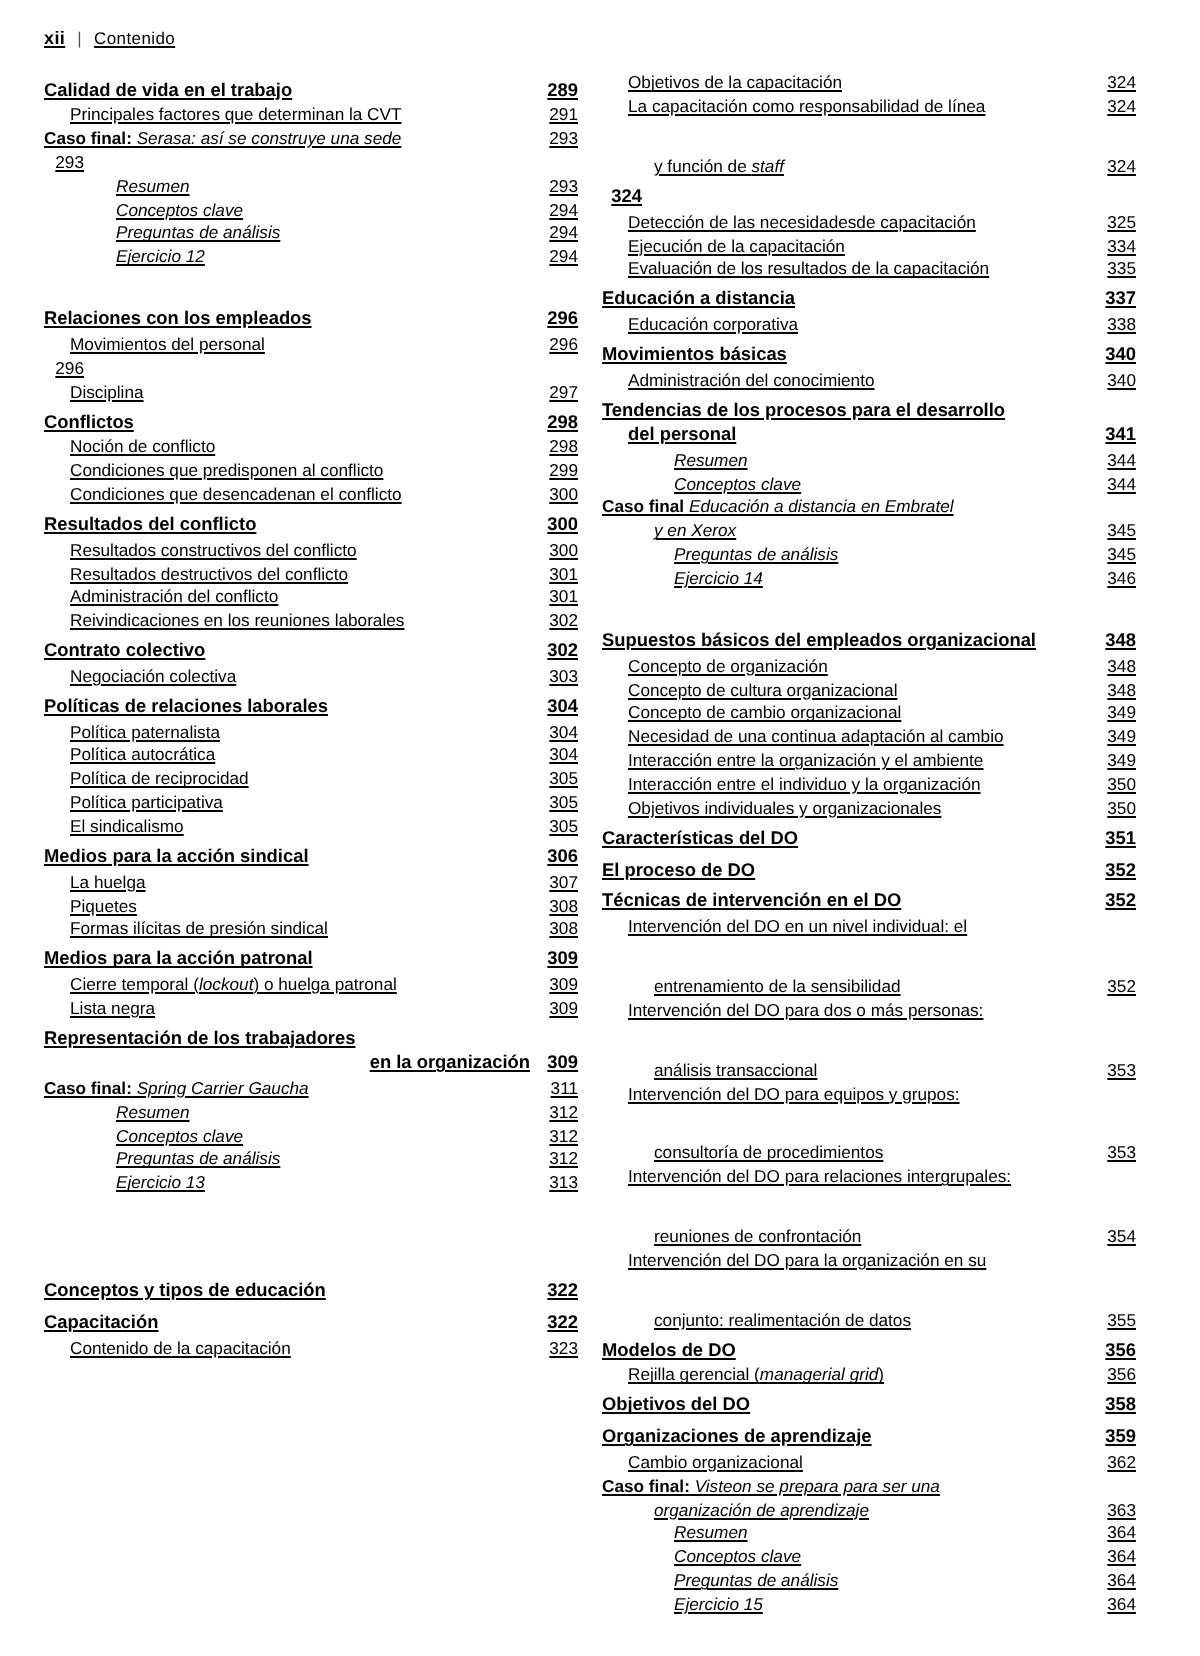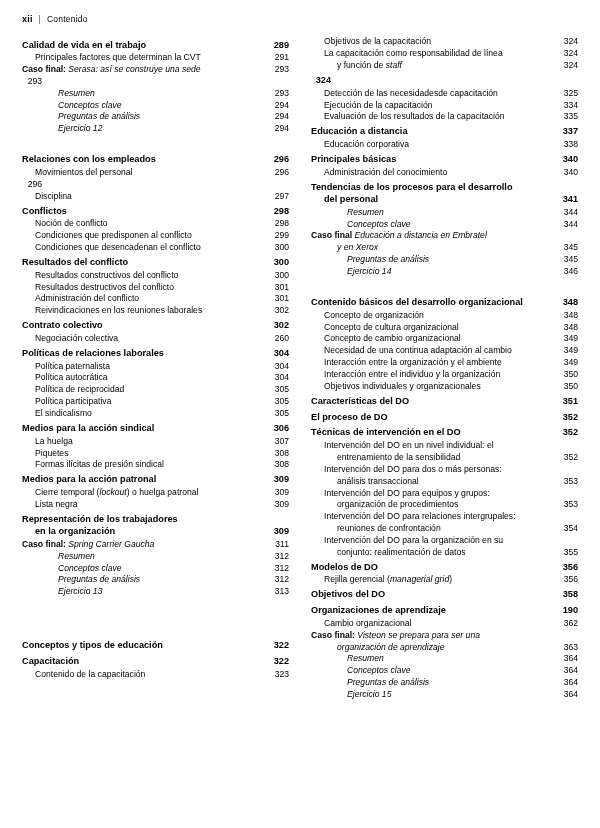--- a/index.html
+++ b/index.html
@@ -14,39 +14,40 @@
     color: #000000;
     position: relative;
     overflow: hidden;
   }
   .page {
     width: 600px;
     height: 728px;
     box-sizing: border-box;
     padding: 14px 22px 10px 22px;
     position: relative;
+    text-decoration: underline;
   }
   .running-head {
     font-size: 8.5px;
     color: #000;
     margin-bottom: 12px;
     letter-spacing: 0.2px;
   }
   .running-head .folio {
     font-weight: bold;
     font-size: 9px;
   }
   .running-head .sep {
     display: inline-block;
     padding: 0 6px;
     color: #555;
   }
   .columns {
     display: flex;
-    gap: 22px;
+    gap: 12px;
   }
   .col {
     width: 267px;
     flex: 0 0 267px;
   }
   
   .row {
     display: flex;
     align-items: baseline;
     font-size: 8.6px;
@@ -63,21 +64,21 @@
     text-align: right;
     min-width: 20px;
     font-size: 8.6px;
   }
   
   .lvl-head .txt { font-weight: bold; font-size: 9.2px; }
   .lvl-head .pg { font-weight: bold; font-size: 9.2px; }
   .lvl-head { padding-top: 3.5px; }
 
   .lvl-sub .txt { padding-left: 13px; }
-  .lvl-sub2 .txt { padding-left: 26px; }
+  .lvl-sub2 .txt { padding-left: 26px; margin-top: 18px; }
 
   .lvl-ital .txt { font-style: italic; margin-left: 36px; }
 
   .lvl-case .txt { }
   .lvl-case .bold { font-weight: bold; margin-top: 12px; }
   .lvl-case .ital { font-style: italic; }
 
   
   .chapter {
     display: flex;
@@ -227,21 +228,21 @@
         <div class="row lvl-sub">
           <span class="txt">Reivindicaciones en los reuniones laborales</span>
           <span class="pg">302</span>
         </div>
         <div class="row lvl-head">
           <span class="txt">Contrato colectivo</span>
           <span class="pg">302</span>
         </div>
         <div class="row lvl-sub">
           <span class="txt">Negociación colectiva</span>
-          <span class="pg">260</span>
+          <span class="pg">303</span>
         </div>
         <div class="row lvl-head">
           <span class="txt">Políticas de relaciones laborales</span>
           <span class="pg">304</span>
         </div>
         <div class="row lvl-sub">
           <span class="txt">Política paternalista</span>
           <span class="pg">304</span>
         </div>
         <div class="row lvl-sub">
@@ -286,21 +287,21 @@
         </div>
         <div class="row lvl-sub">
           <span class="txt">Lista negra</span>
           <span class="pg">309</span>
         </div>
         <div class="row lvl-head">
           <span class="txt">Representación de los trabajadores</span>
           <span class="pg"></span>
         </div>
         <div class="row lvl-head" style="padding-top: 0px;">
-          <span class="txt" style="padding-left: 13px;">en la organización</span>
+          <span class="txt" style="padding-left: 13px; text-align: right;">en la organización</span>
           <span class="pg">309</span>
         </div>
         <div class="row lvl-case">
           <span class="txt"><span class="bold">Caso final:</span><span class="ital"> Spring Carrier Gaucha</span></span>
           <span class="pg">311</span>
         </div>
         <div class="row lvl-ital">
           <span class="txt">Resumen</span>
           <span class="pg">312</span>
         </div>
@@ -380,21 +381,21 @@
         </div>
         <div class="row lvl-head">
           <span class="txt">Educación a distancia</span>
           <span class="pg">337</span>
         </div>
         <div class="row lvl-sub">
           <span class="txt">Educación corporativa</span>
           <span class="pg">338</span>
         </div>
         <div class="row lvl-head">
-          <span class="txt">Principales básicas</span>
+          <span class="txt">Movimientos básicas</span>
           <span class="pg">340</span>
         </div>
         <div class="row lvl-sub">
           <span class="txt">Administración del conocimiento</span>
           <span class="pg">340</span>
         </div>
         <div class="row lvl-head">
           <span class="txt">Tendencias de los procesos para el desarrollo</span>
           <span class="pg"></span>
         </div>
@@ -425,21 +426,21 @@
         <div class="row lvl-ital">
           <span class="txt">Ejercicio 14</span>
           <span class="pg">346</span>
         </div>
         <div class="chapter">
           <span class="num"></span>
           <span class="title"></span>
           <span class="pg"></span>
         </div>
         <div class="row lvl-head">
-          <span class="txt">Contenido básicos del desarrollo organizacional</span>
+          <span class="txt">Supuestos básicos del empleados organizacional</span>
           <span class="pg">348</span>
         </div>
         <div class="row lvl-sub">
           <span class="txt">Concepto de organización</span>
           <span class="pg">348</span>
         </div>
         <div class="row lvl-sub">
           <span class="txt">Concepto de cultura organizacional</span>
           <span class="pg">348</span>
         </div>
@@ -489,21 +490,21 @@
         </div>
         <div class="row lvl-sub2">
           <span class="txt">análisis transaccional</span>
           <span class="pg">353</span>
         </div>
         <div class="row lvl-sub">
           <span class="txt">Intervención del DO para equipos y grupos:</span>
           <span class="pg"></span>
         </div>
         <div class="row lvl-sub2">
-          <span class="txt">organización de procedimientos</span>
+          <span class="txt">consultoría de procedimientos</span>
           <span class="pg">353</span>
         </div>
         <div class="row lvl-sub">
           <span class="txt">Intervención del DO para relaciones intergrupales:</span>
           <span class="pg"></span>
         </div>
         <div class="row lvl-sub2">
           <span class="txt">reuniones de confrontación</span>
           <span class="pg">354</span>
         </div>
@@ -522,21 +523,21 @@
         <div class="row lvl-sub">
           <span class="txt">Rejilla gerencial (<span class="italic">managerial grid</span>)</span>
           <span class="pg">356</span>
         </div>
         <div class="row lvl-head">
           <span class="txt">Objetivos del DO</span>
           <span class="pg">358</span>
         </div>
         <div class="row lvl-head">
           <span class="txt">Organizaciones de aprendizaje</span>
-          <span class="pg">190</span>
+          <span class="pg">359</span>
         </div>
         <div class="row lvl-sub">
           <span class="txt">Cambio organizacional</span>
           <span class="pg">362</span>
         </div>
         <div class="row lvl-case">
           <span class="txt"><span class="bold">Caso final:</span><span class="ital"> Visteon se prepara para ser una</span></span>
           <span class="pg"></span>
         </div>
         <div class="row lvl-case">

